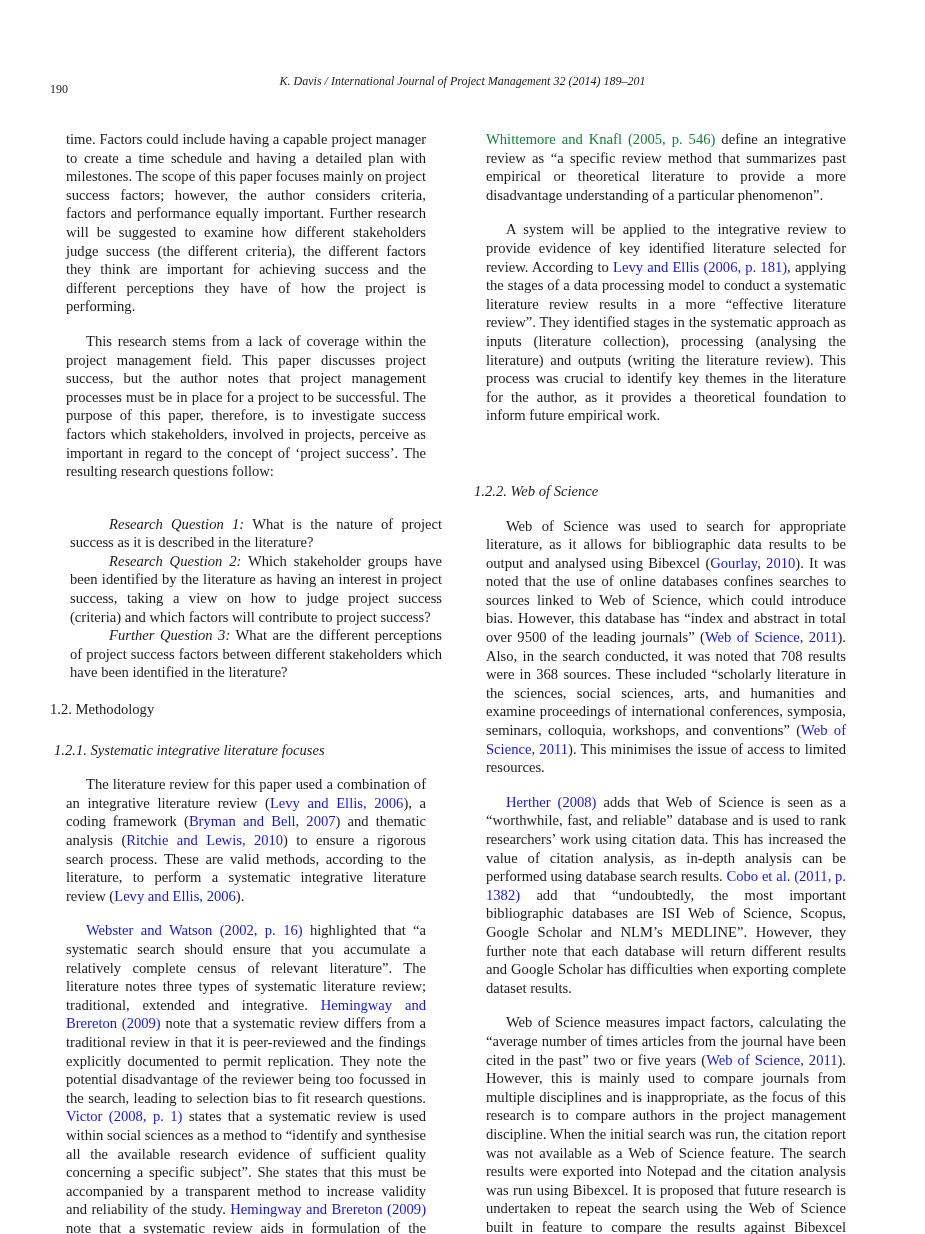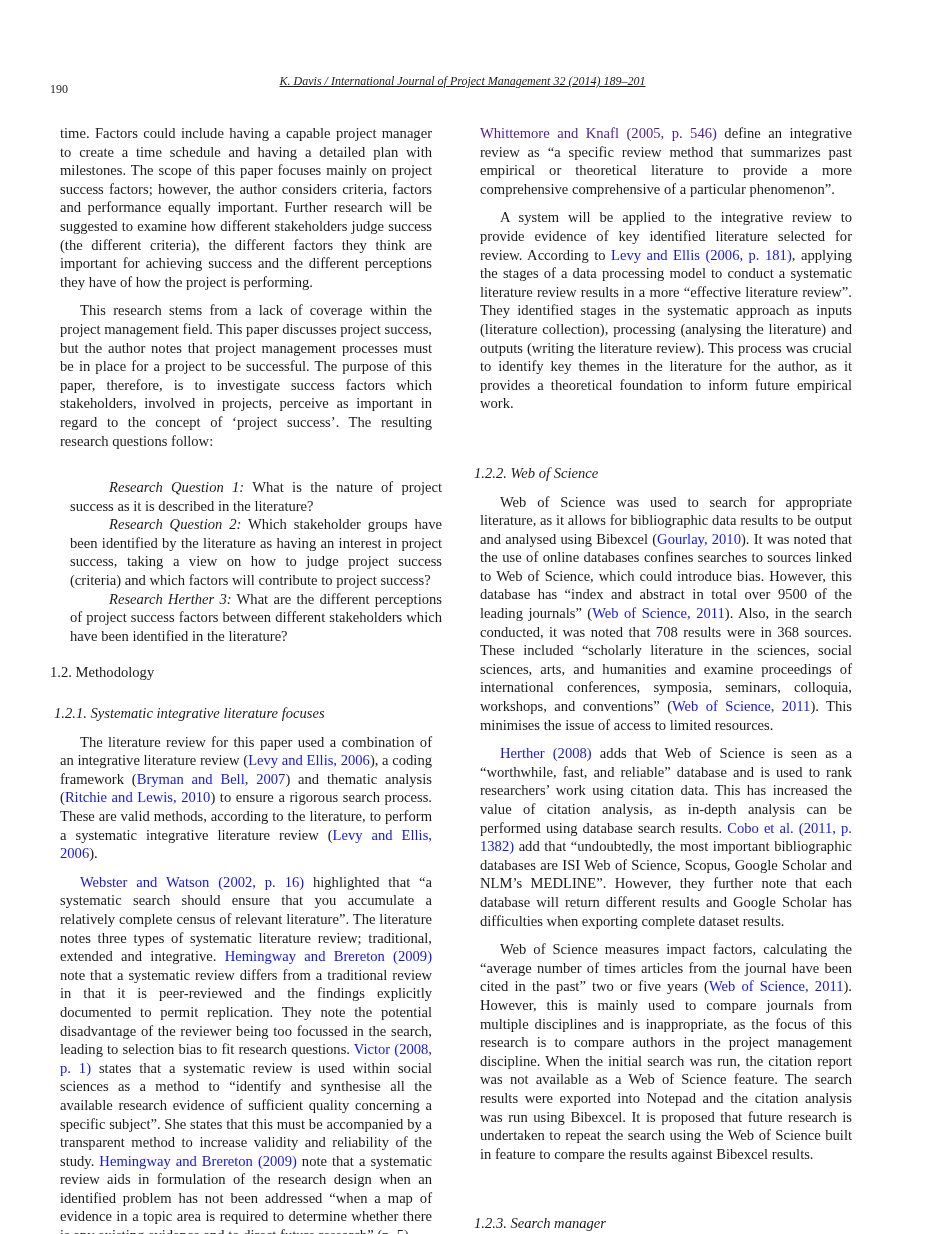--- a/index.html
+++ b/index.html
@@ -1,24 +1,24 @@
 <!DOCTYPE html>
 <html><head>
 <meta charset="utf-8">
 <style>
   html, body { margin: 0; padding: 0; background: #ffffff; }
   body { width: 925px; height: 1234px; position: relative; overflow: hidden;
          font-family: "Liberation Serif", "DejaVu Serif", serif; color: #1a1a1a; }
   .header { position: absolute; top: 74px; left: 0; width: 925px; height: 20px; font-size: 12px; }
   .page-num { position: absolute; left: 50px; top: 8px; }
-  .running-title { position: absolute; left: 0; width: 925px; text-align: center; top: 0; font-style: italic; text-decoration: underline; }
+  .running-title { position: absolute; left: 0; width: 925px; text-align: center; top: 0; font-style: italic; }
   .col { position: absolute; top: 114px; width: 392px; font-size: 14.6px; line-height: 18.6px; text-align: justify; }
   .col.left { left: 50px; }
   .col.right { left: 470px; }
-  p { margin: 10px; text-indent: 20px; hyphens: none; }
+  p { margin: 16px; text-indent: 20px; hyphens: none; }
   p.noindent { text-indent: 0; }
   .rq { margin: 0 0 0 20px; text-indent: 0; }
   .rq .lbl { font-style: italic; margin-left: 39px; }
   .h2 { margin: 0; text-indent: 0; }
   .h3 { font-style: italic; margin: 4px; text-indent: 0; }
   .gap-s { height: 18px; }
   .gap-m { height: 19px; }
   a.cite { color: #1515e6; text-decoration: none; }
 </style>
 </head>
@@ -28,31 +28,31 @@
   <span class="page-num">190</span>
   <span class="running-title">K. Davis / International Journal of Project Management 32 (2014) 189–201</span>
 </div>
 
 <div class="col left">
   <p class="noindent">time. Factors could include having a capable project manager to create a time schedule and having a detailed plan with milestones. The scope of this paper focuses mainly on project success factors; however, the author considers criteria, factors and performance equally important. Further research will be suggested to examine how different stakeholders judge success (the different criteria), the different factors they think are important for achieving success and the different perceptions they have of how the project is performing.</p>
   <p>This research stems from a lack of coverage within the project management field. This paper discusses project success, but the author notes that project management processes must be in place for a project to be successful. The purpose of this paper, therefore, is to investigate success factors which stakeholders, involved in projects, perceive as important in regard to the concept of ‘project success’. The resulting research questions follow:</p>
   <div class="gap-s"></div>
   <p class="rq"><span class="lbl">Research Question 1:</span><span> What is the nature of project success as it is described in the literature?</span></p>
   <p class="rq"><span class="lbl">Research Question 2:</span><span> Which stakeholder groups have been identified by the literature as having an interest in project success, taking a view on how to judge project success (criteria) and which factors will contribute to project success?</span></p>
-  <p class="rq"><span class="lbl">Research Herther 3:</span><span> What are the different perceptions of project success factors between different stakeholders which have been identified in the literature?</span></p>
+  <p class="rq"><span class="lbl">Further Question 3:</span><span> What are the different perceptions of project success factors between different stakeholders which have been identified in the literature?</span></p>
   <div class="gap-s"></div>
   <p class="h2">1.2. Methodology</p>
   <div class="gap-s"></div>
   <p class="h3">1.2.1. Systematic integrative literature focuses</p>
   <p><span>The literature review for this paper used a combination of an integrative literature review (</span><a class="cite" style="color: rgb(21, 21, 230);">Levy and Ellis, 2006</a><span>), a coding framework (</span><a class="cite" style="color: rgb(21, 21, 230);">Bryman and Bell, 2007</a><span>) and thematic analysis (</span><a class="cite" style="color: rgb(21, 21, 230);">Ritchie and Lewis, 2010</a><span>) to ensure a rigorous search process. These are valid methods, according to the literature, to perform a systematic integrative literature review (</span><a class="cite" style="color: rgb(21, 21, 230);">Levy and Ellis, 2006</a><span>).</span></p>
   <p><a class="cite" style="color: rgb(21, 21, 230);">Webster and Watson (2002, p. 16)</a><span> highlighted that “a systematic search should ensure that you accumulate a relatively complete census of relevant literature”. The literature notes three types of systematic literature review; traditional, extended and integrative. </span><a class="cite" style="color: rgb(21, 21, 230);">Hemingway and Brereton (2009)</a><span> note that a systematic review differs from a traditional review in that it is peer-reviewed and the findings explicitly documented to permit replication. They note the potential disadvantage of the reviewer being too focussed in the search, leading to selection bias to fit research questions. </span><a class="cite" style="color: rgb(21, 21, 230);">Victor (2008, p. 1)</a><span> states that a systematic review is used within social sciences as a method to “identify and synthesise all the available research evidence of sufficient quality concerning a specific subject”. She states that this must be accompanied by a transparent method to increase validity and reliability of the study. </span><a class="cite" style="color: rgb(21, 21, 230);">Hemingway and Brereton (2009)</a><span> note that a systematic review aids in formulation of the research design when an identified problem has not been addressed “when a map of evidence in a topic area is required to determine whether there is any existing evidence and to direct future research” (p. 5).</span></p>
 </div>
 
 <div class="col right">
-  <p class="noindent"><a class="cite" style="color: #4c1d95;">Whittemore and Knafl (2005, p. 546)</a><span> define an integrative review as “a specific review method that summarizes past empirical or theoretical literature to provide a more comprehensive comprehensive of a particular phenomenon”.</span></p>
+  <p class="noindent"><a class="cite" style="color: #15803d;">Whittemore and Knafl (2005, p. 546)</a><span> define an integrative review as “a specific review method that summarizes past empirical or theoretical literature to provide a more disadvantage understanding of a particular phenomenon”.</span></p>
   <p><span>A system will be applied to the integrative review to provide evidence of key identified literature selected for review. According to </span><a class="cite" style="color: rgb(21, 21, 230);">Levy and Ellis (2006, p. 181)</a><span>, applying the stages of a data processing model to conduct a systematic literature review results in a more “effective literature review”. They identified stages in the systematic approach as inputs (literature collection), processing (analysing the literature) and outputs (writing the literature review). This process was crucial to identify key themes in the literature for the author, as it provides a theoretical foundation to inform future empirical work.</span></p>
   <div class="gap-m"></div>
   <div class="gap-s"></div>
   <p class="h3">1.2.2. Web of Science</p>
   <p><span>Web of Science was used to search for appropriate literature, as it allows for bibliographic data results to be output and analysed using Bibexcel (</span><a class="cite" style="color: rgb(21, 21, 230);">Gourlay, 2010</a><span>). It was noted that the use of online databases confines searches to sources linked to Web of Science, which could introduce bias. However, this database has “index and abstract in total over 9500 of the leading journals” (</span><a class="cite" style="color: rgb(21, 21, 230);">Web of Science, 2011</a><span>). Also, in the search conducted, it was noted that 708 results were in 368 sources. These included “scholarly literature in the sciences, social sciences, arts, and humanities and examine proceedings of international conferences, symposia, seminars, colloquia, workshops, and conventions” (</span><a class="cite" style="color: rgb(21, 21, 230);">Web of Science, 2011</a><span>). This minimises the issue of access to limited resources.</span></p>
   <p><a class="cite" style="color: rgb(21, 21, 230);">Herther (2008)</a><span> adds that Web of Science is seen as a “worthwhile, fast, and reliable” database and is used to rank researchers’ work using citation data. This has increased the value of citation analysis, as in-depth analysis can be performed using database search results. </span><a class="cite" style="color: rgb(21, 21, 230);">Cobo et al. (2011, p. 1382)</a><span> add that “undoubtedly, the most important bibliographic databases are ISI Web of Science, Scopus, Google Scholar and NLM’s MEDLINE”. However, they further note that each database will return different results and Google Scholar has difficulties when exporting complete dataset results.</span></p>
   <p><span>Web of Science measures impact factors, calculating the “average number of times articles from the journal have been cited in the past” two or five years (</span><a class="cite" style="color: rgb(21, 21, 230);">Web of Science, 2011</a><span>). However, this is mainly used to compare journals from multiple disciplines and is inappropriate, as the focus of this research is to compare authors in the project management discipline. When the initial search was run, the citation report was not available as a Web of Science feature. The search results were exported into Notepad and the citation analysis was run using Bibexcel. It is proposed that future research is undertaken to repeat the search using the Web of Science built in feature to compare the results against Bibexcel results.</span></p>
   <div class="gap-m"></div>
   <div class="gap-s"></div>
   <p class="h3">1.2.3. Search manager</p>

